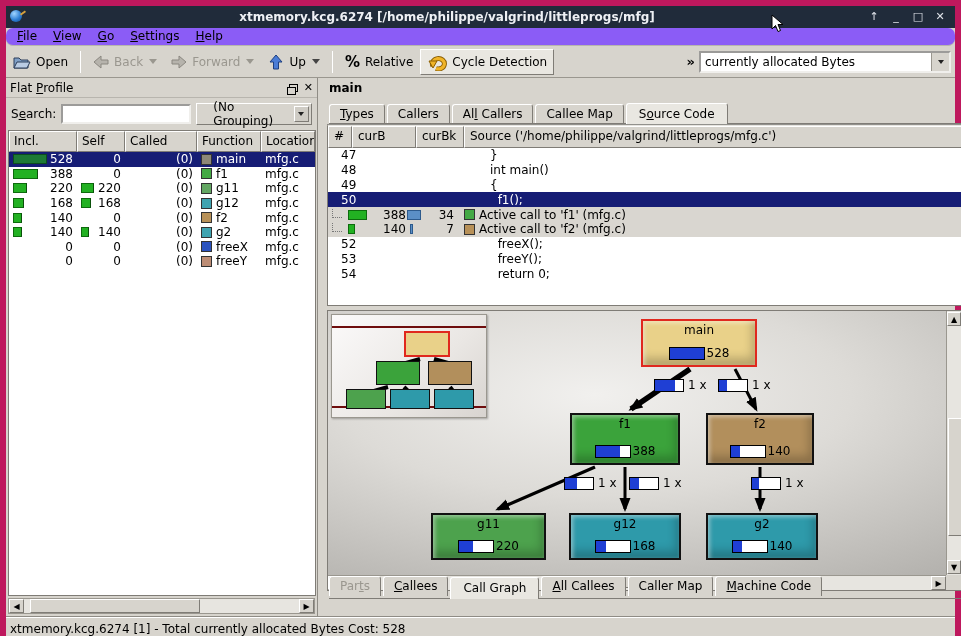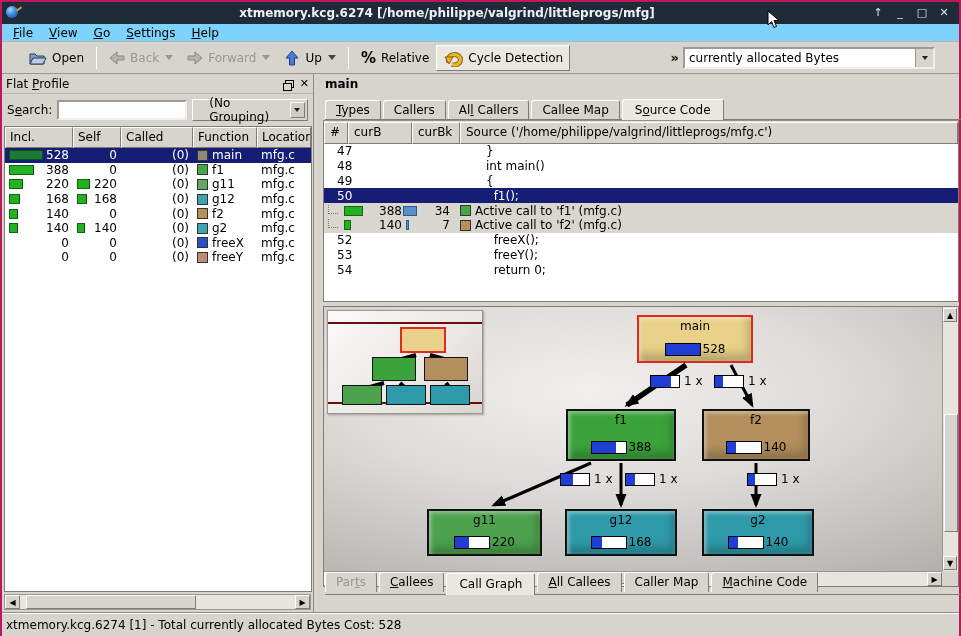--- a/index.html
+++ b/index.html
@@ -1,34 +1,34 @@
 <!DOCTYPE html>
 <html><head>
 <meta charset="utf-8">
 <style>
   * { margin:0; padding:0; box-sizing:border-box; }
   html,body { width:961px; height:636px; overflow:hidden; }
   body { font-family:"DejaVu Sans","Liberation Sans",sans-serif; font-size:12px; color:#000; background:#d7d4cd; }
-  .window { position:relative; width:961px; height:636px; background:#d7d4cd; border:2px solid #be185d; }
+  .window { position:relative; width:961px; height:636px; background:#d7d4cd; border:6px solid #be185d; }
 
   
   .titlebar { position:absolute; left:0; top:0; width:100%; height:22px; background:#202b3a; color:#eef0f4; display:flex; align-items:center; }
   .appicon { width:18px; height:18px; margin-left:3px; position:relative; flex:0 0 auto; }
   .appicon .lens { position:absolute; left:1px; top:2px; width:12px; height:12px; border-radius:50%; background:radial-gradient(circle at 35% 30%, #9fd4ff 0%, #2e7fd4 55%, #114a8a 100%); }
   .appicon .handle { position:absolute; left:11px; top:4px; width:6px; height:2px; background:#d8a23c; transform:rotate(-35deg); }
   .titletext { flex:1; text-align:center; font-weight:bold; font-size:12px; white-space:nowrap; overflow:hidden; }
   .wbtns { display:flex; gap:8px; margin-right:8px; color:#dfe3e9; }
   .wbtn { width:14px; text-align:center; font-size:11px; line-height:20px; cursor:default; }
 
   
-  .menubar { position:absolute; left:0; top:22px; width:100%; height:18px; background:#7dd3fc; border-bottom:1px solid #b8b5ae; display:flex; align-items:center; padding-left:4px; gap:2px; }
+  .menubar { position:absolute; left:0; top:22px; width:100%; height:18px; background:#8b5cf6; border-bottom:1px solid #b8b5ae; display:flex; align-items:flex-start; padding-left:4px; gap:2px;border-radius:7px; }
   .menu-item { padding:1px 7px; }
 
   
-  .toolbar { position:absolute; left:0; top:40px; width:100%; height:32px; background:#d7d4cd; border-bottom:1px solid #9a978f; display:flex; align-items:center; padding:0 20px; }
+  .toolbar { position:absolute; left:0; top:40px; width:100%; height:32px; background:#d7d4cd; border-bottom:1px solid #9a978f; display:flex; align-items:center; padding:0 0; }
   .tbtn { display:flex; align-items:center; gap:5px; padding:3px 6px; border:1px solid transparent; white-space:nowrap; }
   .tbtn.pressed { background:#e9e7e1; border-color:#fff #7f7c76 #7f7c76 #fff; border-style:solid; }
   .tbtn.disabled { color:#9a978f; }
   .caret { width:0; height:0; border-left:4px solid transparent; border-right:4px solid transparent; border-top:5px solid #444; margin-left:1px; }
   .caret.dim { border-top-color:#9a978f; }
   .tsep { width:1px; height:22px; background:#9a978f; border-right:1px solid #fff; margin:0 5px; }
   .tspacer { flex:1; }
   .chevron { font-size:13px; font-weight:bold; padding:0 4px; }
   .combo { display:flex; align-items:center; border:2px inset #f0efec; background:#fff; height:22px; width:252px; margin-right:4px; }
   .combo .cval { flex:1; padding-left:4px; white-space:nowrap; overflow:hidden; }

